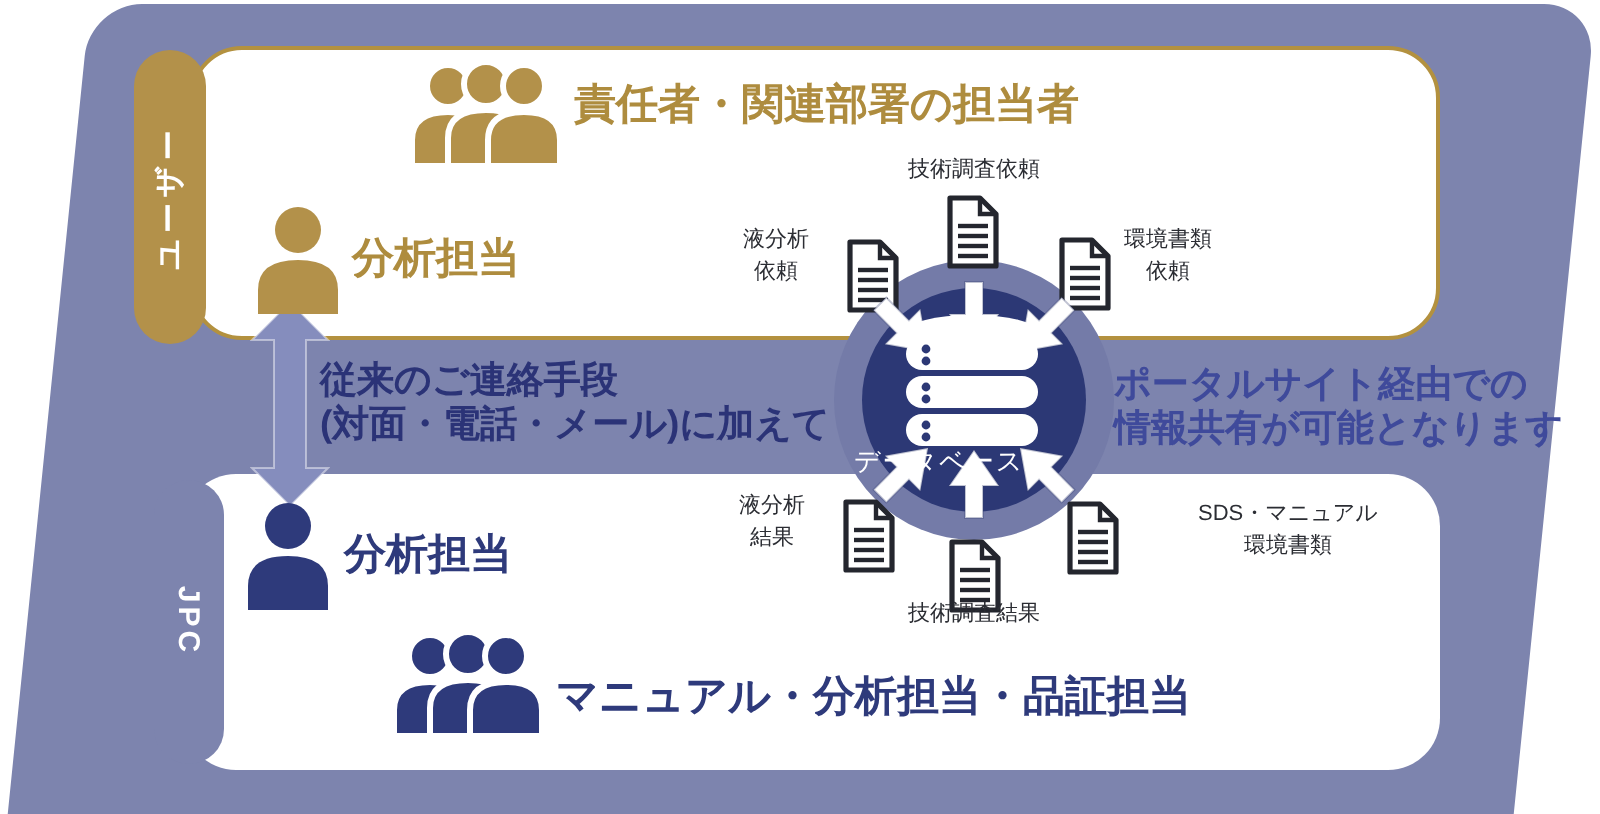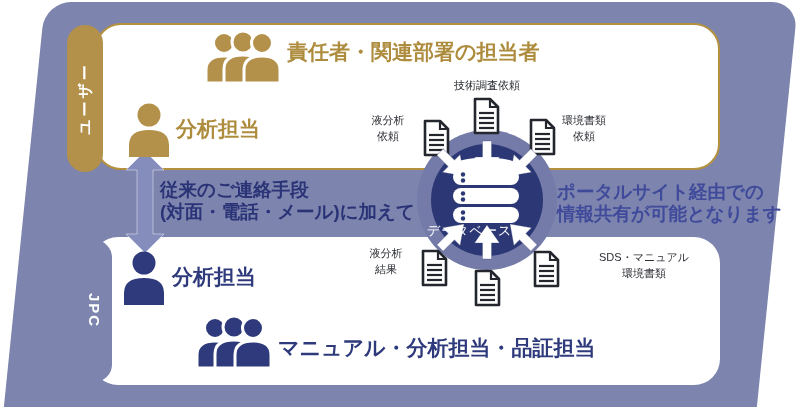--- a/index.html
+++ b/index.html
@@ -236,20 +236,21 @@
   <svg class="doc-icon" style="left:472px;top:269px;" width="30" height="38" viewBox="0 0 30 38">
     <path d="M4 2 H19 L27 10 V36 H4 Z" fill="#ffffff" stroke="#24262E" stroke-width="2.6" stroke-linejoin="round"></path>
     <path d="M19 2 V10 H27" fill="none" stroke="#24262E" stroke-width="2.2"></path>
     <g stroke="#24262E" stroke-width="2.2">
         <path d="M8 16 H23"></path>
         <path d="M8 21 H23"></path>
         <path d="M8 26 H23"></path>
         <path d="M8 31 H23"></path>
       </g>
   </svg>
+  <div class="doc-label" style="left:437px;top:299px;width:100px;">技術調査結果</div>
 
   <svg class="doc-icon" style="left:531px;top:250px;" width="30" height="38" viewBox="0 0 30 38">
     <path d="M4 2 H19 L27 10 V36 H4 Z" fill="#ffffff" stroke="#24262E" stroke-width="2.6" stroke-linejoin="round"></path>
     <path d="M19 2 V10 H27" fill="none" stroke="#24262E" stroke-width="2.2"></path>
     <g stroke="#24262E" stroke-width="2.2">
         <path d="M8 16 H23"></path>
         <path d="M8 21 H23"></path>
         <path d="M8 26 H23"></path>
         <path d="M8 31 H23"></path>
       </g>

